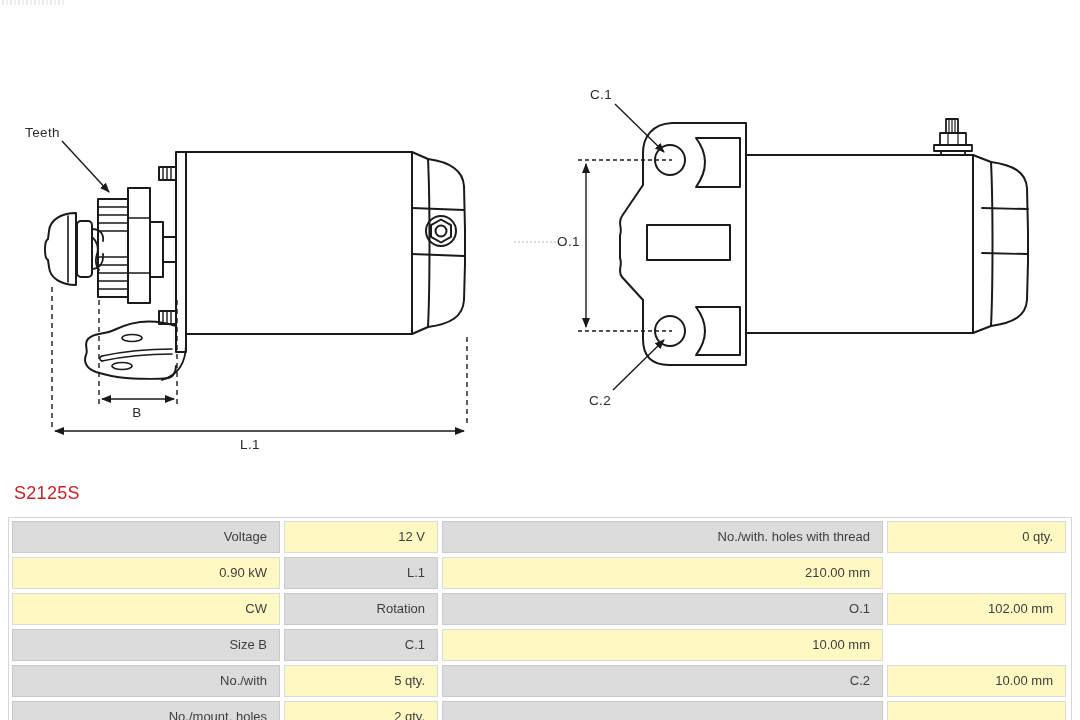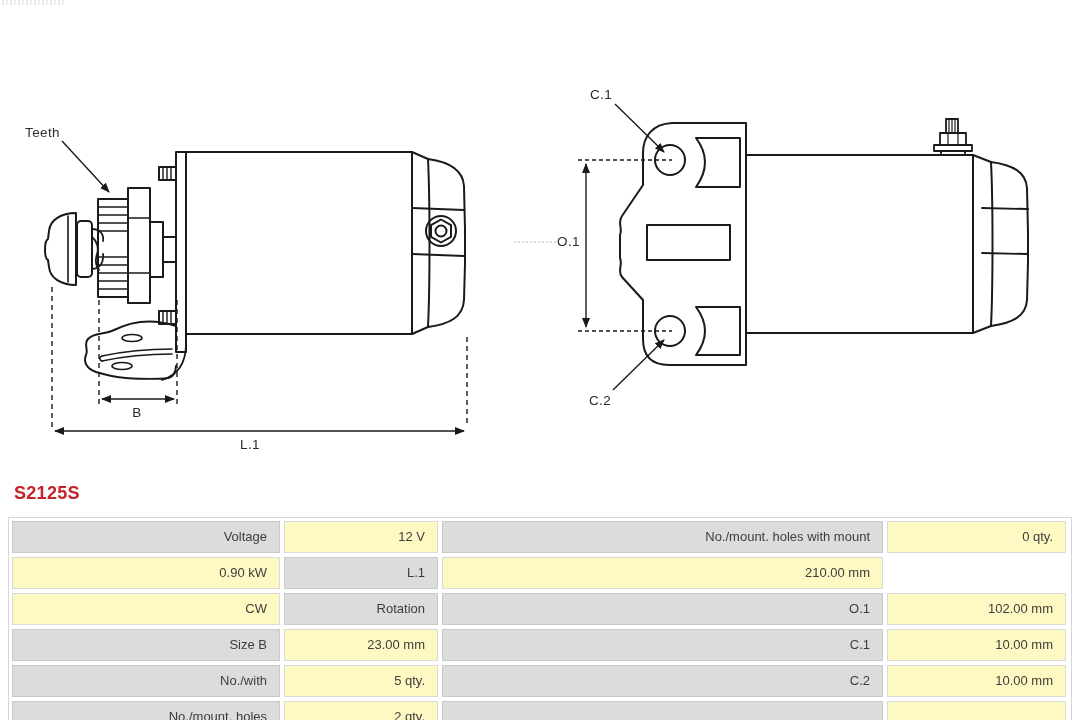--- a/index.html
+++ b/index.html
@@ -10,21 +10,21 @@
   }
   
   .partial-logo{
     position:absolute;left:2px;top:0;width:64px;height:5px;opacity:.55;
     background:repeating-linear-gradient(90deg,#c9d6e4 0 2px,#ffffff 2px 4px,#e8e0cf 4px 6px,#ffffff 6px 8px);
   }
   .diagram-svg{position:absolute;left:0;top:0;width:1080px;height:480px;}
   .dim-text{font-size:13.5px;fill:#2b2b2b;letter-spacing:.4px;}
   .product-code{
     position:absolute;left:14px;top:483px;
-    font-size:18px;font-weight:700;color:#c5232a;letter-spacing:.3px;
+    font-size:18px;font-weight:400;color:#c5232a;letter-spacing:.3px;
   }
   .spec-table{
     position:absolute;left:8px;top:517px;width:1064px;box-sizing:border-box;
     border:1px solid #d6d6d6;background:#ffffff;padding:3px;
     display:grid;row-gap:4px;
   }
   .spec-row{display:grid;grid-template-columns:268px 154px 441px 179px;column-gap:4px;}
   .cell{
     height:32px;line-height:29px;box-sizing:border-box;
     font-size:13px;color:#3d3d3d;text-align:right;
@@ -177,37 +177,36 @@
     <text class="dim-text" x="600" y="405" text-anchor="middle">C.2</text>
   </g>
 </svg>
 
 <div class="product-code">S2125S</div>
 
 <div class="spec-table">
   <div class="spec-row">
     <div class="cell label">Voltage</div>
     <div class="cell value">12 V</div>
-    <div class="cell label">No./mount. holes with mount</div>
+    <div class="cell label">No./with. holes with thread</div>
     <div class="cell value">0 qty.</div>
   </div>
   <div class="spec-row">
     <div class="cell value">0.90 kW</div>
     <div class="cell label">L.1</div>
     <div class="cell value">210.00 mm</div>
   </div>
   <div class="spec-row">
     <div class="cell value">CW</div>
     <div class="cell label">Rotation</div>
     <div class="cell label">O.1</div>
     <div class="cell value">102.00 mm</div>
   </div>
   <div class="spec-row">
     <div class="cell label">Size B</div>
-    <div class="cell value">23.00 mm</div>
     <div class="cell label">C.1</div>
     <div class="cell value">10.00 mm</div>
   </div>
   <div class="spec-row">
     <div class="cell label">No./with</div>
     <div class="cell value">5 qty.</div>
     <div class="cell label">C.2</div>
     <div class="cell value">10.00 mm</div>
   </div>
   <div class="spec-row">

